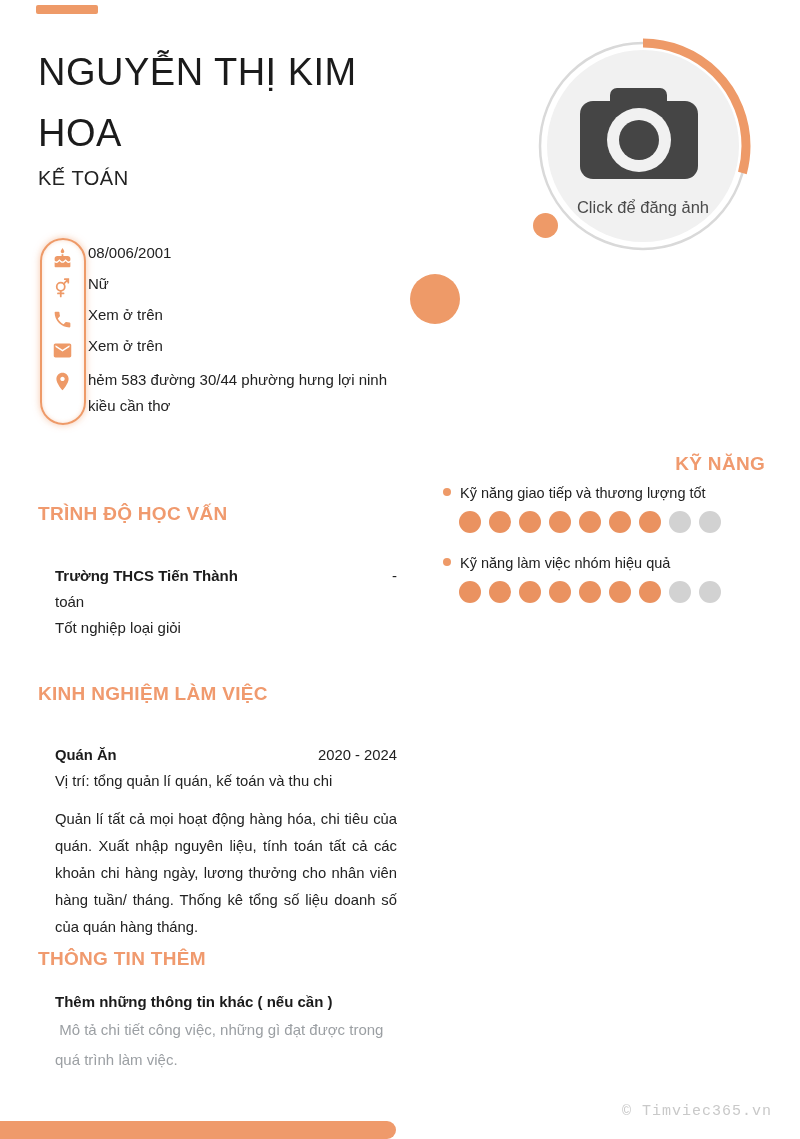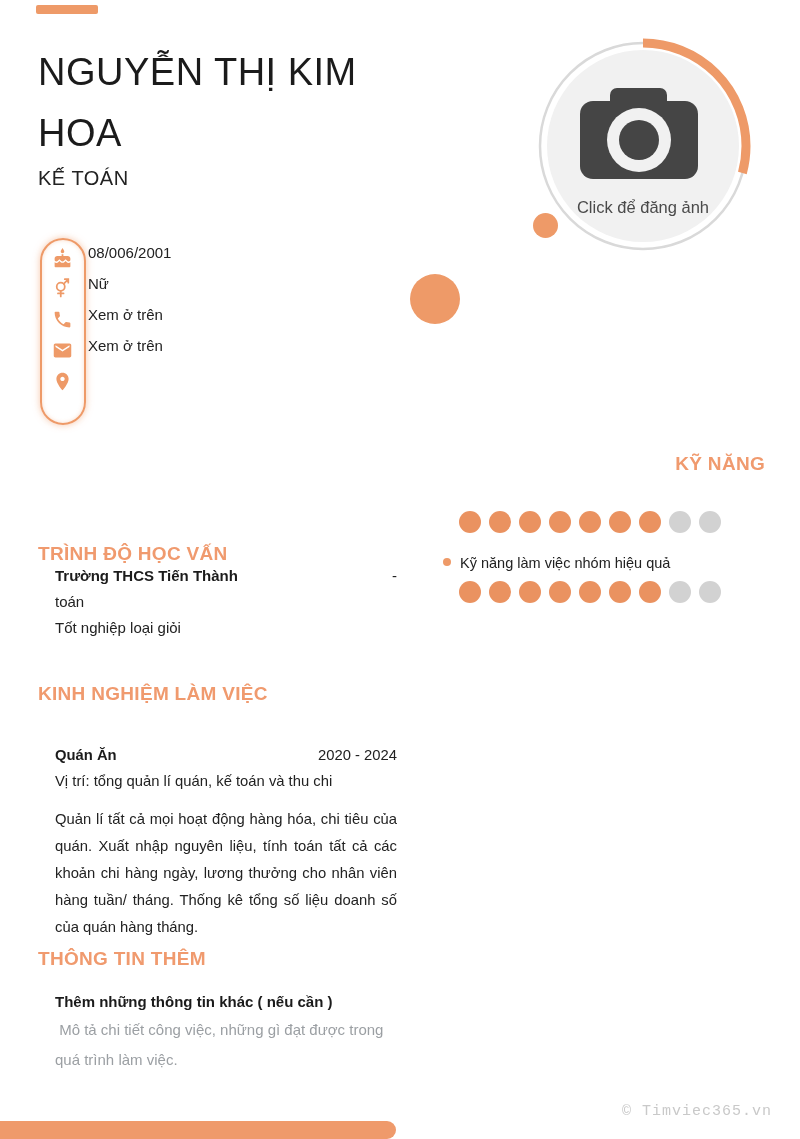--- a/index.html
+++ b/index.html
@@ -45,21 +45,21 @@
   
   .skills-h { left:430px; top:453px; width:335px; text-align:right; }
   .skill-label { position:absolute; left:443px; width:322px; font-size:14.5px; color:#222; }
   .skill-label .bullet { display:inline-block; width:8px; height:8px; border-radius:50%;
                          background:#ee9a68; margin-right:9px; vertical-align:2px; }
   .dots { position:absolute; left:459px; display:flex; gap:8px; }
   .dot { width:22px; height:22px; border-radius:50%; background:#d2d2d2; }
   .dot.on { background:#ea9260; }
 
   
-  .edu-h { left:38px; top:503px;margin-top:40px; }
+  .edu-h { left:38px; top:503px; }
   .edu-body { left:55px; top:563px; width:342px; font-size:15px; line-height:26px; }
   .row-split { display:flex; justify-content:space-between; align-items:flex-start; }
   .b { font-weight:bold; color:#1b1b1b; }
 
   .exp-h { left:38px; top:683px; }
   .exp-body { left:55px; top:742px; width:342px; font-size:14.8px; line-height:26px; }
   .exp-desc { text-align:justify; line-height:27px; margin-top:12px; }
 
   .add-h { left:38px; top:948px; }
   .add-body { left:55px; top:988px; width:346px; font-size:15px; line-height:27px; }
@@ -113,23 +113,27 @@
   </svg>
   <svg class="c-icon" style="top:371px" viewBox="0 0 24 24" fill="#ee9a68">
     <path d="M12 2C8.13 2 5 5.13 5 9c0 5.25 7 13 7 13s7-7.75 7-13c0-3.87-3.13-7-7-7zm0 9.5c-1.38 0-2.5-1.12-2.5-2.5s1.12-2.5 2.5-2.5 2.5 1.12 2.5 2.5-1.12 2.5-2.5 2.5z"></path>
   </svg>
 
   <div class="abs contact-list">
     <div class="contact-item">08/006/2001</div>
     <div class="contact-item">Nữ</div>
     <div class="contact-item">Xem ở trên</div>
     <div class="contact-item">Xem ở trên</div>
+    <div class="contact-item addr">hẻm 583 đường 30/44 phường hưng lợi ninh kiều cần thơ</div>
   </div>
 
   <div class="abs sec-h skills-h">KỸ NĂNG</div>
+  <div class="skill-label" style="top:485px">
+    <span class="bullet"></span><span>Kỹ năng giao tiếp và thương lượng tốt</span>
+  </div>
   <div class="dots" style="top:511px">
       <span class="dot on"></span>
       <span class="dot on"></span>
       <span class="dot on"></span>
       <span class="dot on"></span>
       <span class="dot on"></span>
       <span class="dot on"></span>
       <span class="dot on"></span>
       <span class="dot"></span>
       <span class="dot"></span>

